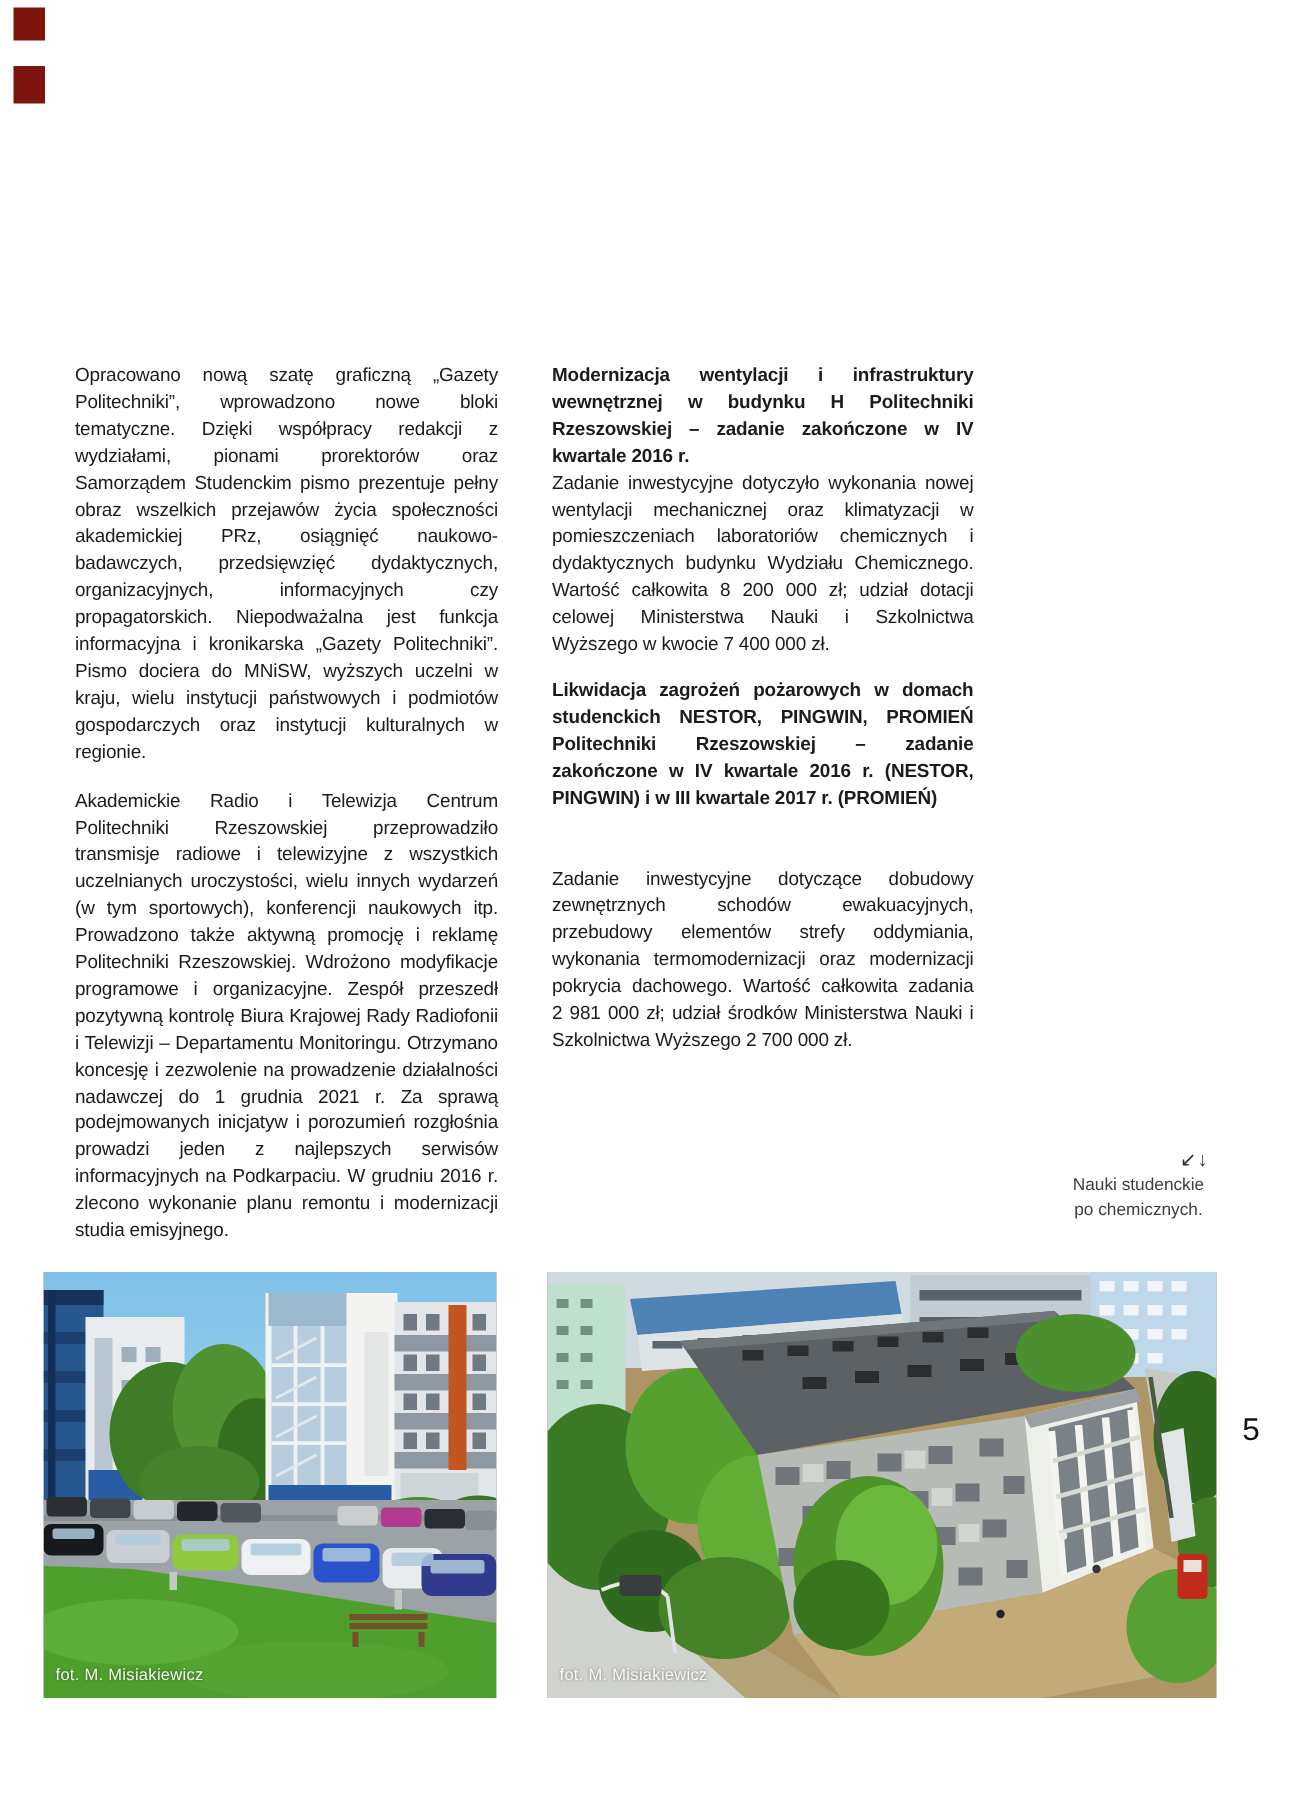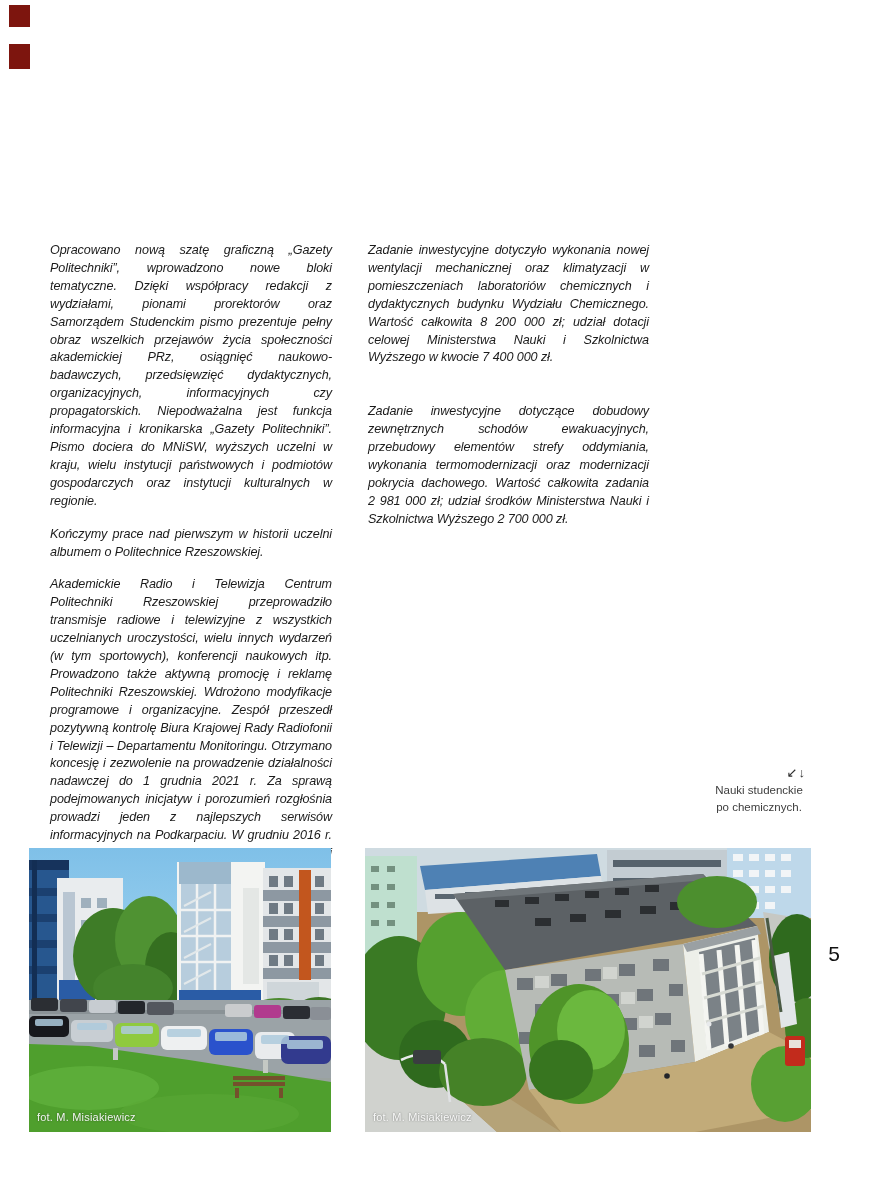--- a/index.html
+++ b/index.html
@@ -6,21 +6,21 @@
   html,body { background:#ffffff; }
   .page {
     position:relative; width:876px; height:1200px; background:#ffffff;
     font-family:"Liberation Sans", sans-serif; color:#1b1b1b; overflow:hidden;
   }
   .corner-sq { position:absolute; left:9px; width:21px; }
   #sq1 { top:5px;  height:22px; }
   #sq2 { top:44px; height:25px; }
 
   .col { position:absolute; top:242px; font-size:12.6px; line-height:17.9px;
-         text-align:justify; letter-spacing:-0.1px;font-style:italic; }
+         text-align:justify; letter-spacing:-0.1px; }
   #col-left  { left:50px;  width:282px; }
   #col-right { left:368px; width:281px; }
 
   #col-left p { margin:0 0 15px; }
   #col-left p:last-child { margin-bottom:0; }
 
   .section-heading { font-weight:bold; font-size:13.4px; margin:0 0 11px; text-align:left; }
   .intro-para { margin:0 0 10px; }
   .sub-heading { font-weight:bold; margin:0 0 13px; text-align:left; }
   .proj-title { font-weight:bold; margin:0; }
@@ -45,28 +45,29 @@
 </head>
 <body>
 
 <div class="page">
 
   <div class="corner-sq" id="sq1" style="background: rgb(125, 21, 14);"></div>
   <div class="corner-sq" id="sq2" style="background: rgb(125, 21, 14);"></div>
 
   <div class="col" id="col-left">
     <p>Opracowano nową szatę graficzną „Gazety Politechniki”, wprowadzono nowe bloki tematyczne. Dzięki współpracy redakcji z wydziałami, pionami prorektorów oraz Samorządem Studenckim pismo prezentuje pełny obraz wszelkich przejawów życia społeczności akademickiej PRz, osiągnięć naukowo-badawczych, przedsięwzięć dydaktycznych, organizacyjnych, informacyjnych czy propagatorskich. Niepodważalna jest funkcja informacyjna i kronikarska „Gazety Politechniki”. Pismo dociera do MNiSW, wyższych uczelni w kraju, wielu instytucji państwowych i podmiotów gospodarczych oraz instytucji kulturalnych w regionie.</p>
-    <p>Kończymy prace nad pierwszym w historii uczelni albumem o Politechnice Rzeszowskiej.</p>
     <p>Akademickie Radio i Telewizja Centrum Politechniki Rzeszowskiej przeprowadziło transmisje radiowe i telewizyjne z wszystkich uczelnianych uroczystości, wielu innych wydarzeń (w tym sportowych), konferencji naukowych itp. Prowadzono także aktywną promocję i reklamę Politechniki Rzeszowskiej. Wdrożono modyfikacje programowe i organizacyjne. Zespół przeszedł pozytywną kontrolę Biura Krajowej Rady Radiofonii i Telewizji – Departamentu Monitoringu. Otrzymano koncesję i zezwolenie na prowadzenie działalności nadawczej do 1 grudnia 2021 r. Za sprawą podejmowanych inicjatyw i porozumień rozgłośnia prowadzi jeden z najlepszych serwisów informacyjnych na Podkarpaciu. W grudniu 2016 r. zlecono wykonanie planu remontu i modernizacji studia emisyjnego.</p>
   </div>
 
   <div class="col" id="col-right">
 
+    <p class="proj-title">Modernizacja wentylacji i infrastruktury wewnętrznej w budynku H Politechniki Rzeszowskiej – zadanie zakończone w IV kwartale 2016 r.</p>
     <p class="proj-body">Zadanie inwestycyjne dotyczyło wykonania nowej wentylacji mechanicznej oraz klimatyzacji w pomieszczeniach laboratoriów chemicznych i dydaktycznych budynku Wydziału Chemicznego. Wartość całkowita 8&nbsp;200&nbsp;000 zł; udział dotacji celowej Ministerstwa Nauki i Szkolnictwa Wyższego w kwocie 7&nbsp;400&nbsp;000 zł.</p>
 
+    <p class="proj-title">Likwidacja zagrożeń pożarowych w domach studenckich NESTOR, PINGWIN, PROMIEŃ Politechniki Rzeszowskiej – zadanie zakończone w IV kwartale 2016 r. (NESTOR, PINGWIN) i w III kwartale 2017 r. (PROMIEŃ)</p>
     <p class="proj-body">Zadanie inwestycyjne dotyczące dobudowy zewnętrznych schodów ewakuacyjnych, przebudowy elementów strefy oddymiania, wykonania termomodernizacji oraz modernizacji pokrycia dachowego. Wartość całkowita zadania 2&nbsp;981&nbsp;000 zł; udział środków Ministerstwa Nauki i Szkolnictwa Wyższego 2&nbsp;700&nbsp;000 zł.</p>
   </div>
 
   <div class="margin-caption">
     <div class="arrows">↙↓</div>
     <div>Nauki studenckie</div>
     <div>po chemicznych.</div>
   </div>
 
   <div class="page-num">5</div>

